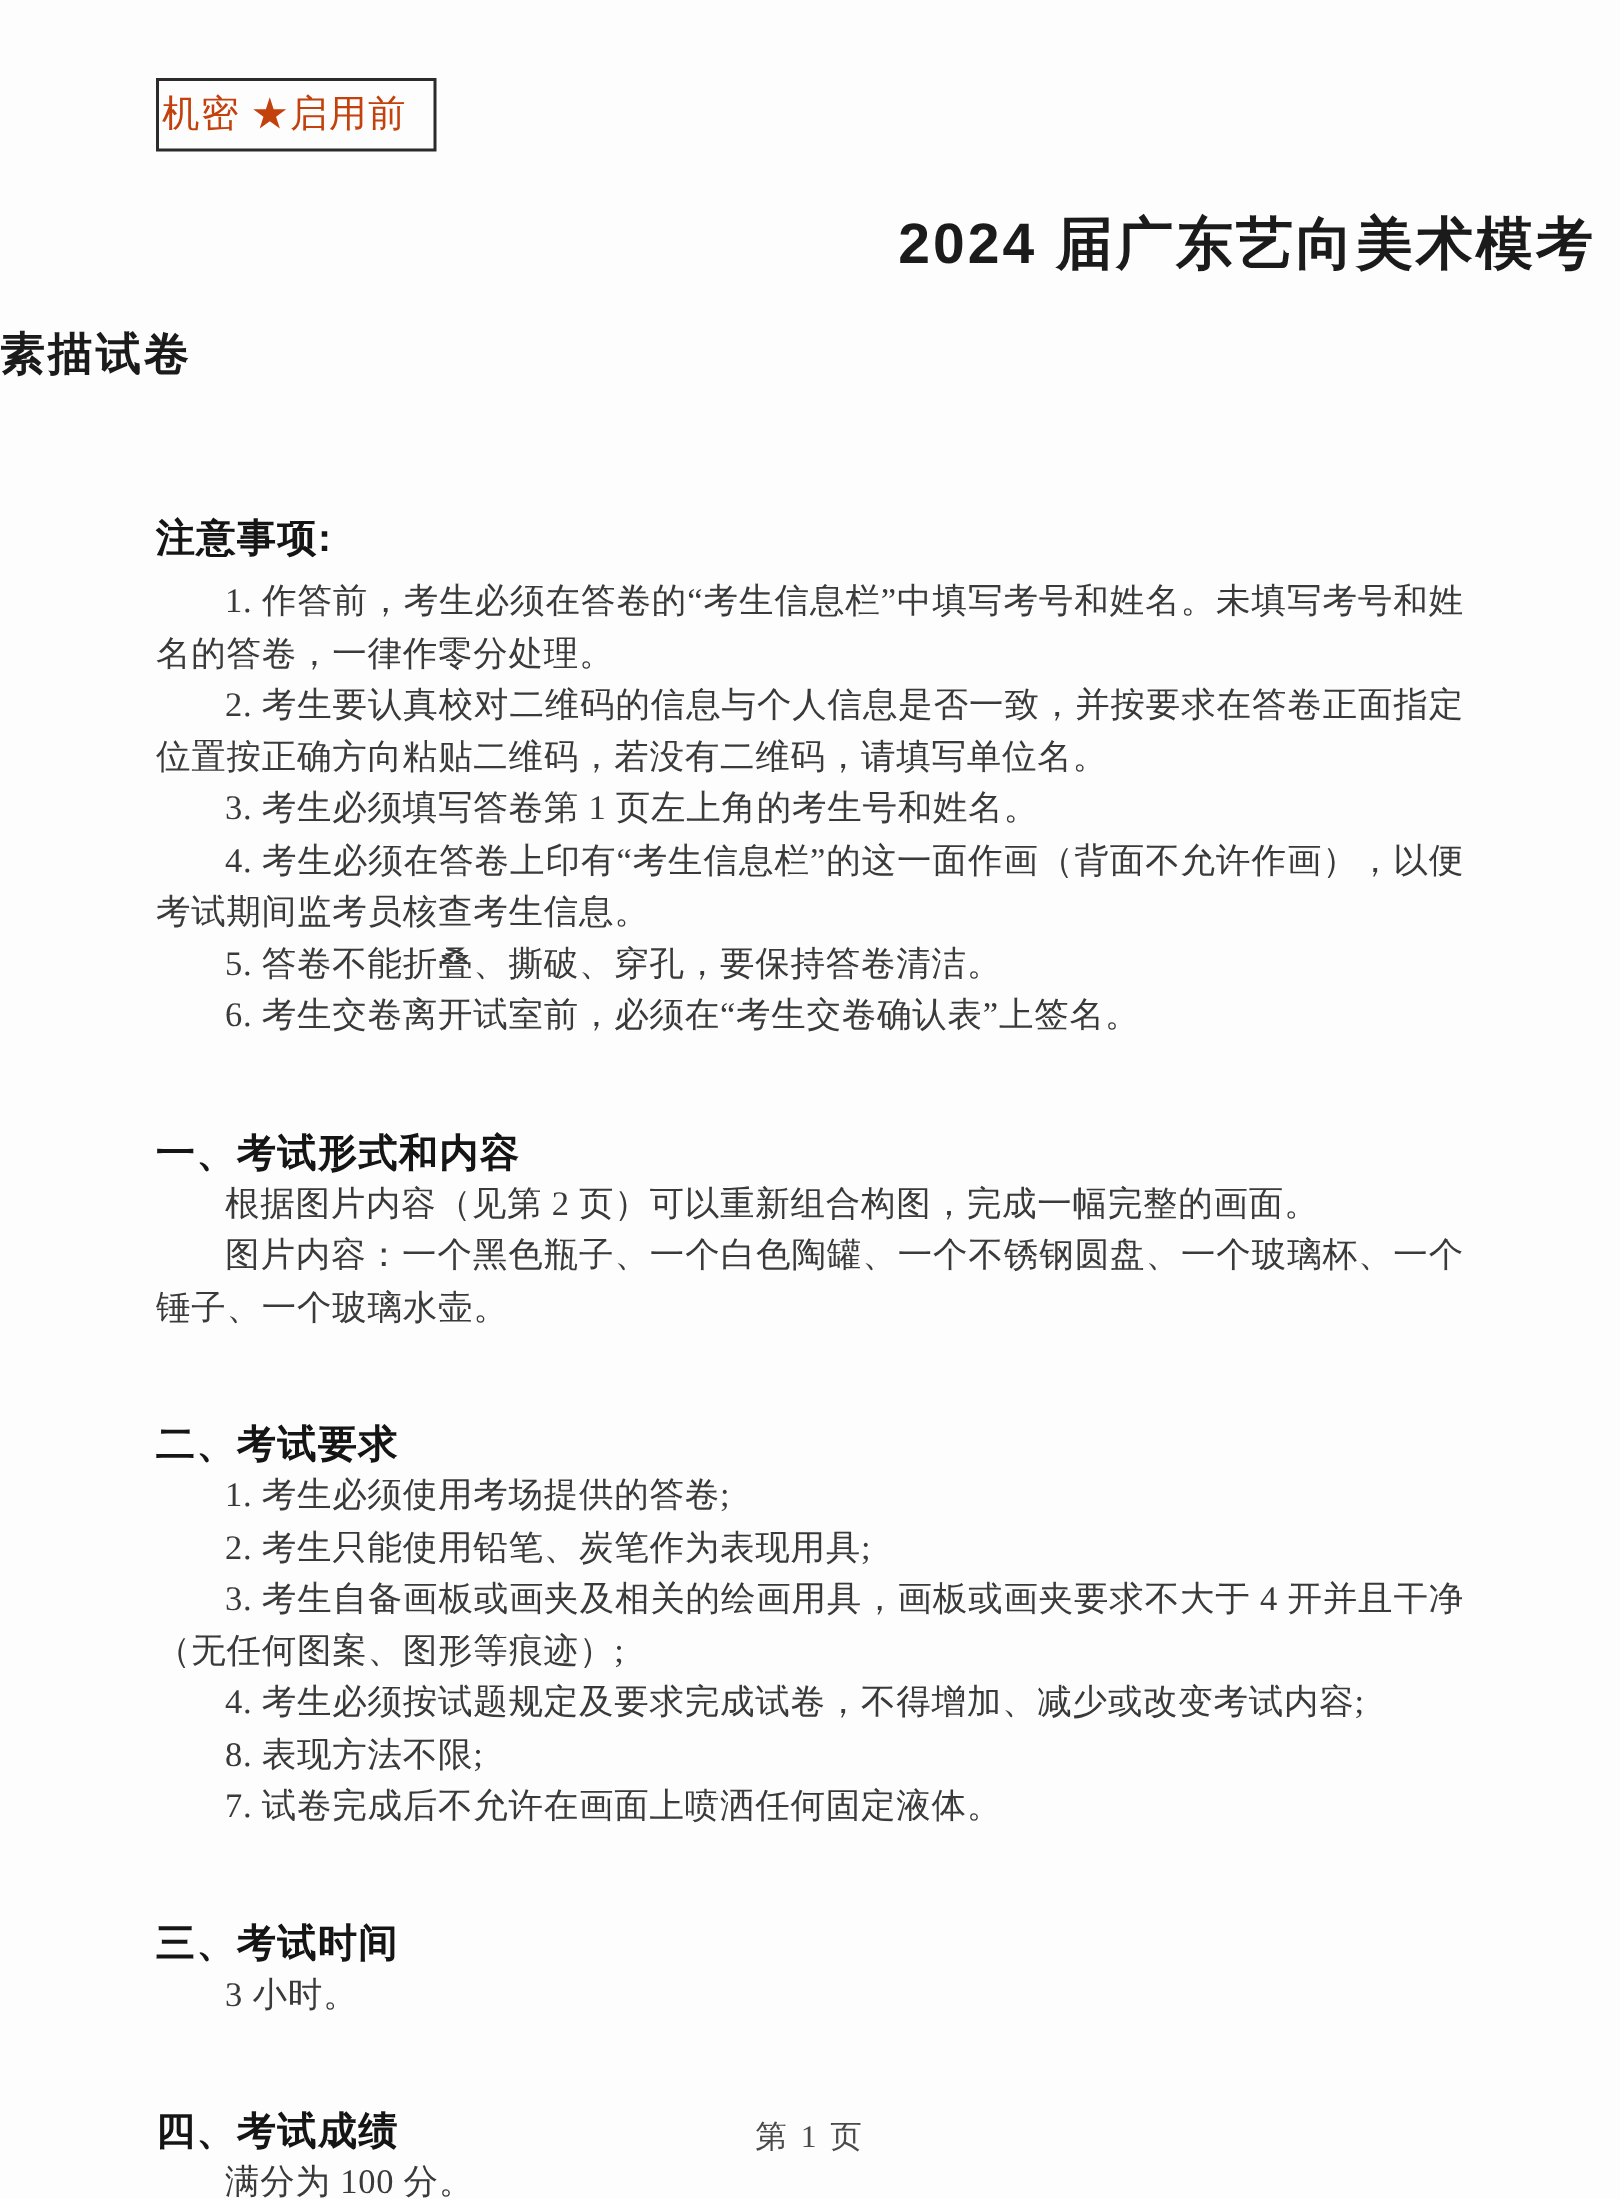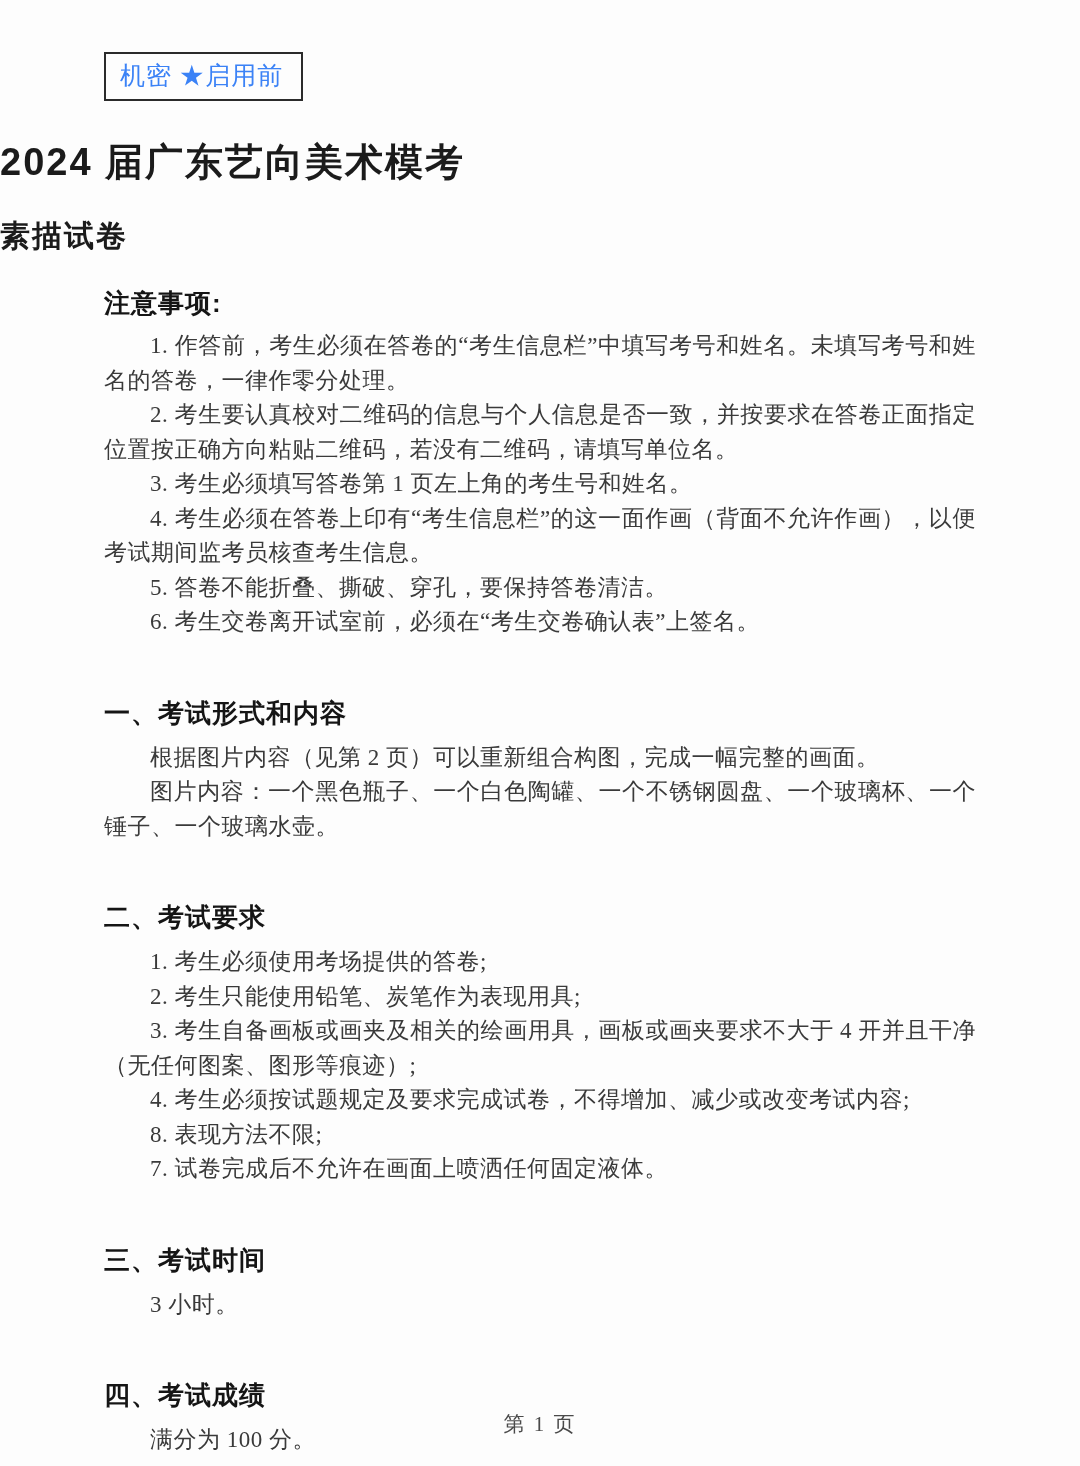--- a/index.html
+++ b/index.html
@@ -17,65 +17,65 @@
     background: #fdfdfd;
     color: #3a3a3a;
   }
   .content {
     padding: 0 104px;
   }
   .confidential-box {
     display: inline-block;
     margin: 52px 0 0 104px;
     border: 2px solid #2b2b2b;
-    padding: 5px 18px 7px 14px;
+    padding: 5px 18px 7px 2px;
     font-size: 25px;
-    color: #3b82f6;
+    color: #c2410c;
     letter-spacing: 1px;
     background: #fdfdfd;
   }
   .doc-title {
-    text-align: left;
+    text-align: right;
     font-family: "Liberation Sans", sans-serif;
     font-weight: bold;
     color: #1b1b1b;
     font-size: 38px;
-    margin: 36px 0 0 0;
+    margin: 36px 16px 0 0;
     letter-spacing: 2px;
   }
   .doc-subtitle {
     text-align: left;
     font-family: "Liberation Sans", sans-serif;
     font-weight: bold;
     color: #1b1b1b;
     font-size: 30px;
     margin: 28px 0 0 0;
     letter-spacing: 2px;
   }
   .notice-heading, .section-heading {
     font-family: "Liberation Sans", sans-serif;
     font-weight: bold;
     color: #151515;
     font-size: 26px;
     margin: 0;
     letter-spacing: 1px;
   }
-  .notice-heading { margin-top: 29px; }
+  .notice-heading { margin-top: 84px; }
   .body-para {
     font-size: 23px;
     line-height: 34.5px;
     margin: 0;
     text-indent: 2em;
     color: #3a3a3a;
     text-align: justify;
     letter-spacing: 0.5px;
   }
   .notice-list { margin-top: 8px; }
   .section { margin-top: 56px; }
-  .section-body { margin-top: 10px; }
+  .section-body { }
   .footer {
     position: absolute;
     bottom: 28px;
     left: 0;
     width: 100%;
     text-align: center;
     font-size: 21px;
     color: #4a4a4a;
     letter-spacing: 2px;
   }

